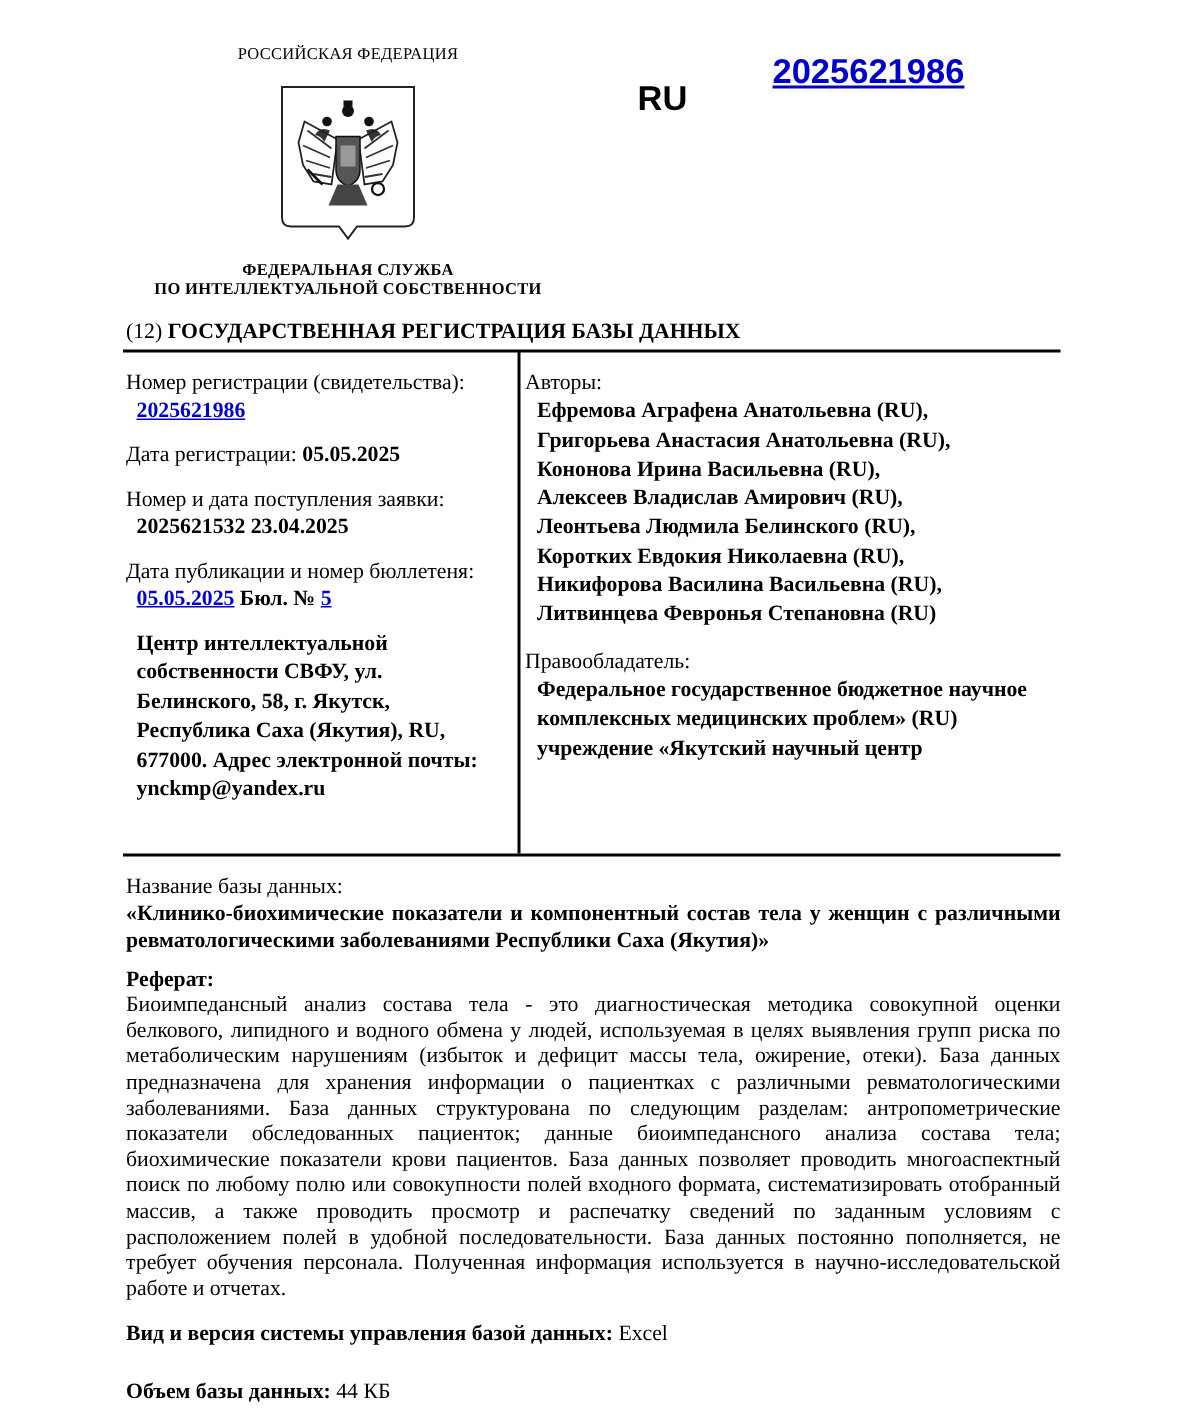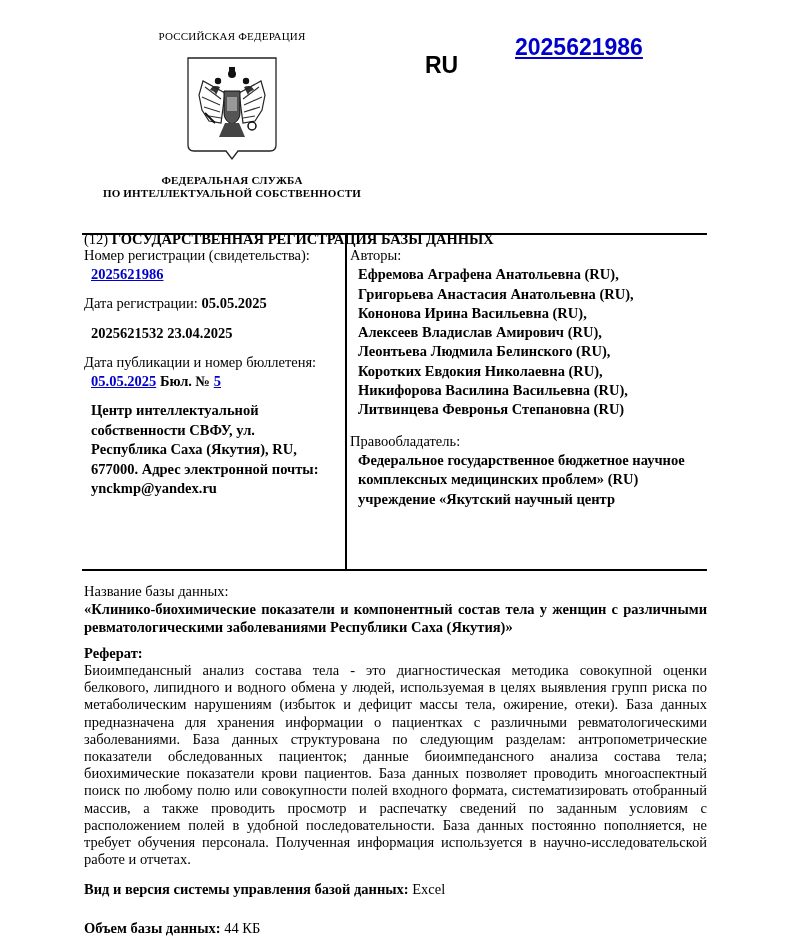--- a/index.html
+++ b/index.html
@@ -24,21 +24,21 @@
     .country-code {
       left: 425px; top: 52px; font-family: "Liberation Sans", sans-serif;
       font-weight: bold; font-size: 23px;
     }
     .doc-number {
       left: 515px; top: 34px; font-family: "Liberation Sans", sans-serif;
       font-weight: bold; font-size: 23px;
     }
     .doc-number a { color: #0000cc; }
 
-    .kind-line { left: 84px; top: 231px; font-size: 14.5px; }
+    .kind-line { left: 84px; top: 213px; font-size: 14.5px; }
     .kind-line b { font-weight: bold; }
 
     .rule { background: #000; height: 1.5px; }
     .rule-top { left: 82px; top: 233px; width: 625px; }
     .rule-bottom { left: 82px; top: 569px; width: 625px; }
     .vdiv { left: 345px; top: 234px; width: 1.5px; height: 335px; background: #000; }
 
     
     .left-col { left: 84px; top: 246px; width: 258px; line-height: 18.5px; }
     .field { margin-bottom: 11px; }
@@ -114,34 +114,36 @@
 <div class="abs left-col">
   <div class="field">
     <div>Номер регистрации (свидетельства):</div>
     <div class="val"><a href="#">2025621986</a></div>
   </div>
   <div class="field">
     <span>Дата регистрации:</span>
     <b>05.05.2025</b>
   </div>
   <div class="field">
+    <div>Номер и дата поступления заявки:</div>
     <div class="val">2025621532 23.04.2025</div>
   </div>
   <div class="field">
     <div>Дата публикации и номер бюллетеня:</div>
     <div class="val">
       <a href="#">05.05.2025</a>
       <span>Бюл. №</span>
       <a href="#">5</a>
     </div>
   </div>
   <div class="field contact">
     <div class="val">
       <div>Центр интеллектуальной</div>
       <div>собственности СВФУ, ул.</div>
+      <div>Белинского, 58, г. Якутск,</div>
       <div>Республика Саха (Якутия), RU,</div>
       <div>677000. Адрес электронной почты:</div>
       <div>ynckmp@yandex.ru</div>
     </div>
   </div>
 </div>
 
 <div class="abs right-col">
   <div>Авторы:</div>
   <div class="val">

